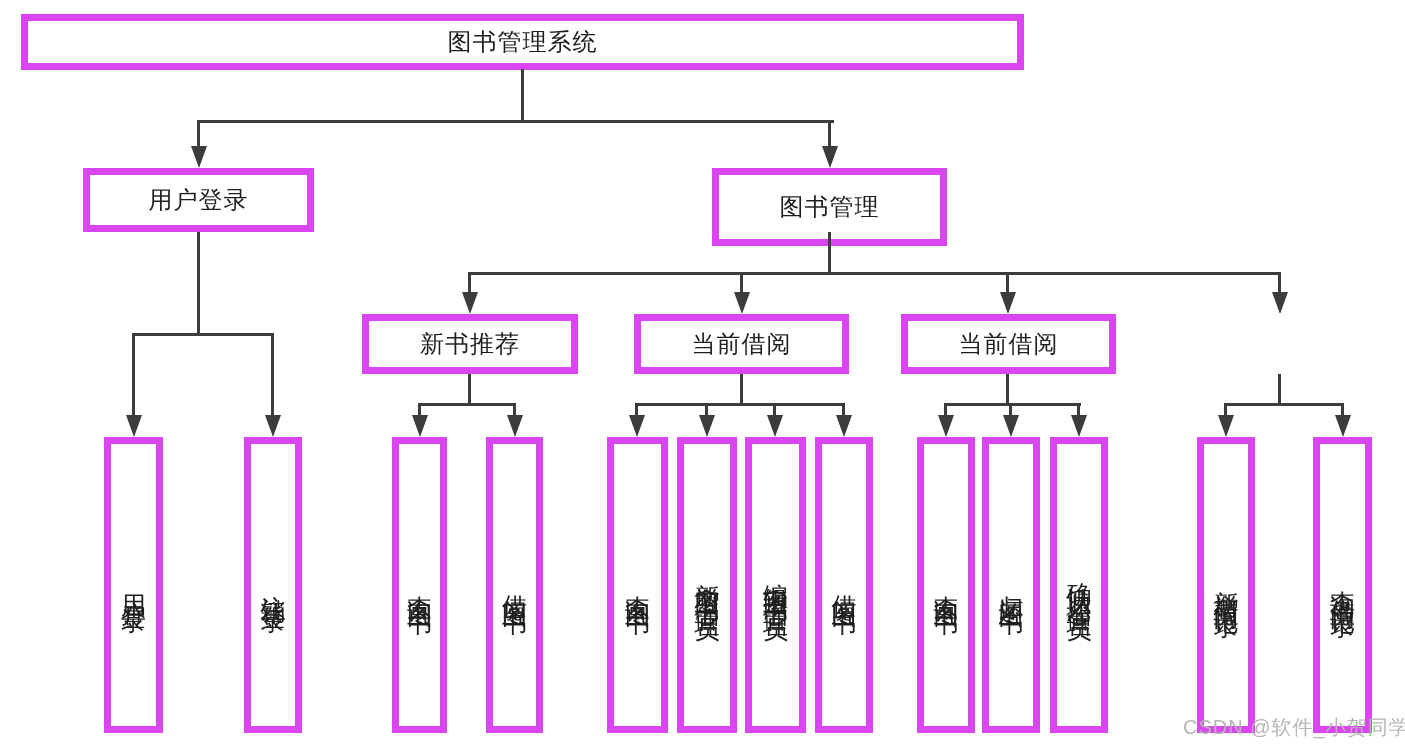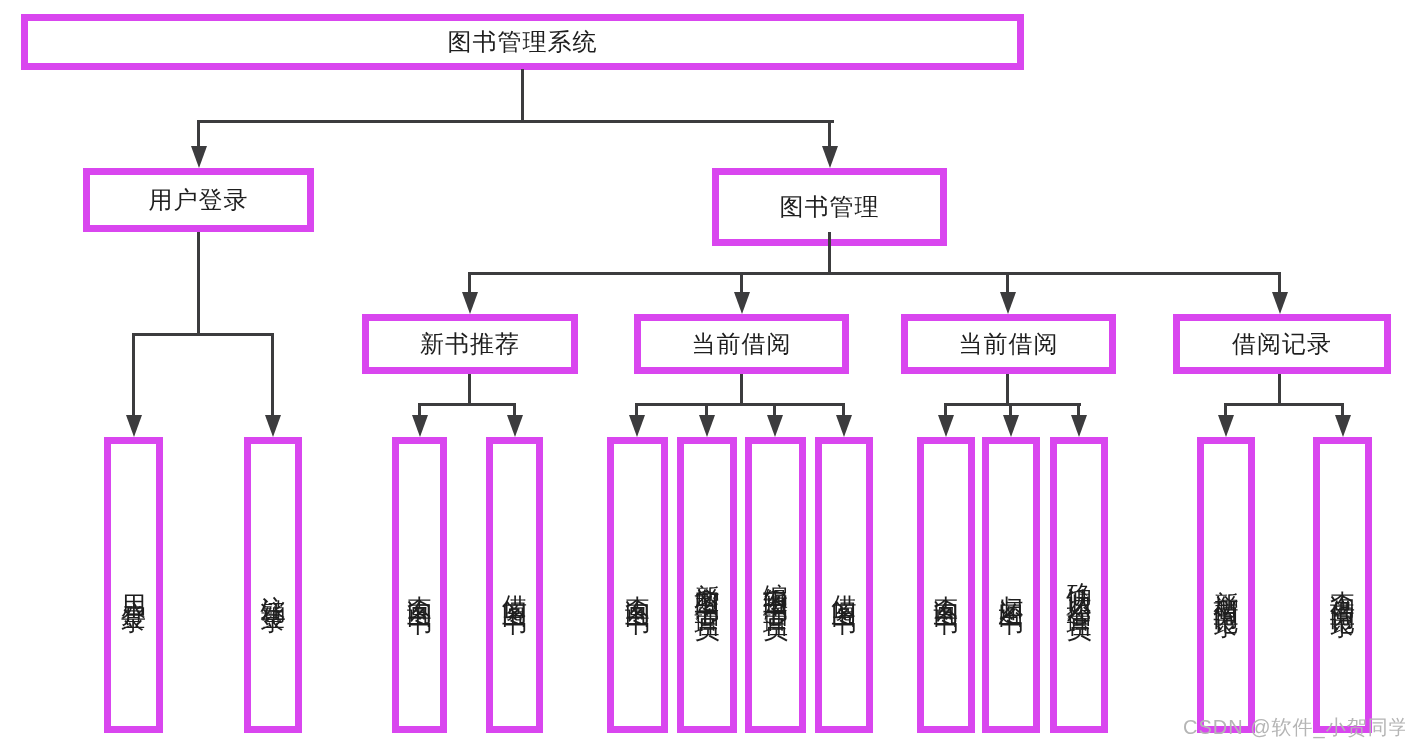--- a/index.html
+++ b/index.html
@@ -72,23 +72,20 @@
   </div>
 
   <div class="box" style="left:362px;top:314px;width:216px;height:60px">
     <span class="hlabel">新书推荐</span>
   </div>
   <div class="box" style="left:634px;top:314px;width:215px;height:60px">
     <span class="hlabel">当前借阅</span>
   </div>
   <div class="box" style="left:901px;top:314px;width:215px;height:60px">
     <span class="hlabel">当前借阅</span>
-  </div>
-  <div class="box" style="left:1173px;top:314px;width:218px;height:60px">
-    <span class="hlabel">借阅记录</span>
   </div>
 
   <div class="box" style="left:104px;top:437px;width:59px;height:296px">
     <span class="vtext">用户登录</span>
   </div>
   <div class="box" style="left:244px;top:437px;width:58px;height:296px">
     <span class="vtext">注销登录</span>
   </div>
 
   <div class="box" style="left:392px;top:437px;width:55px;height:296px">

